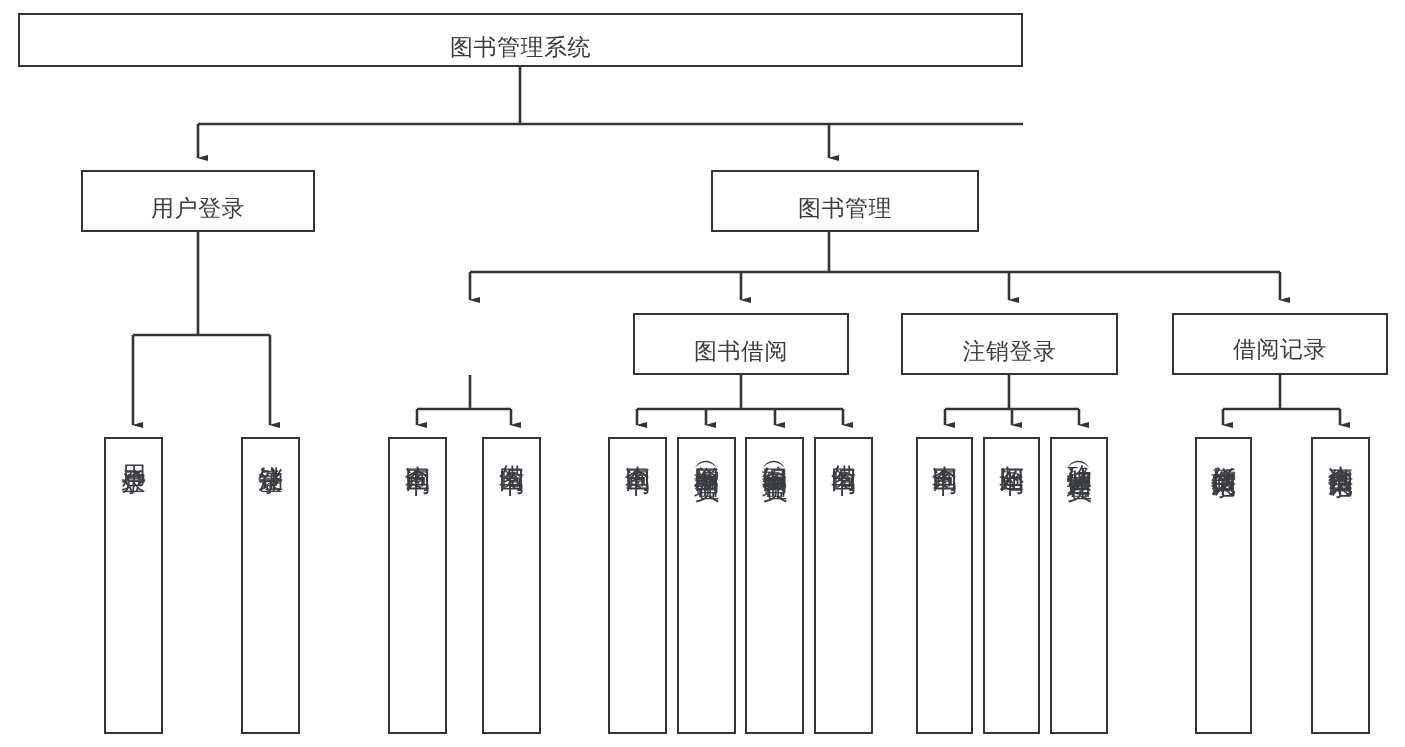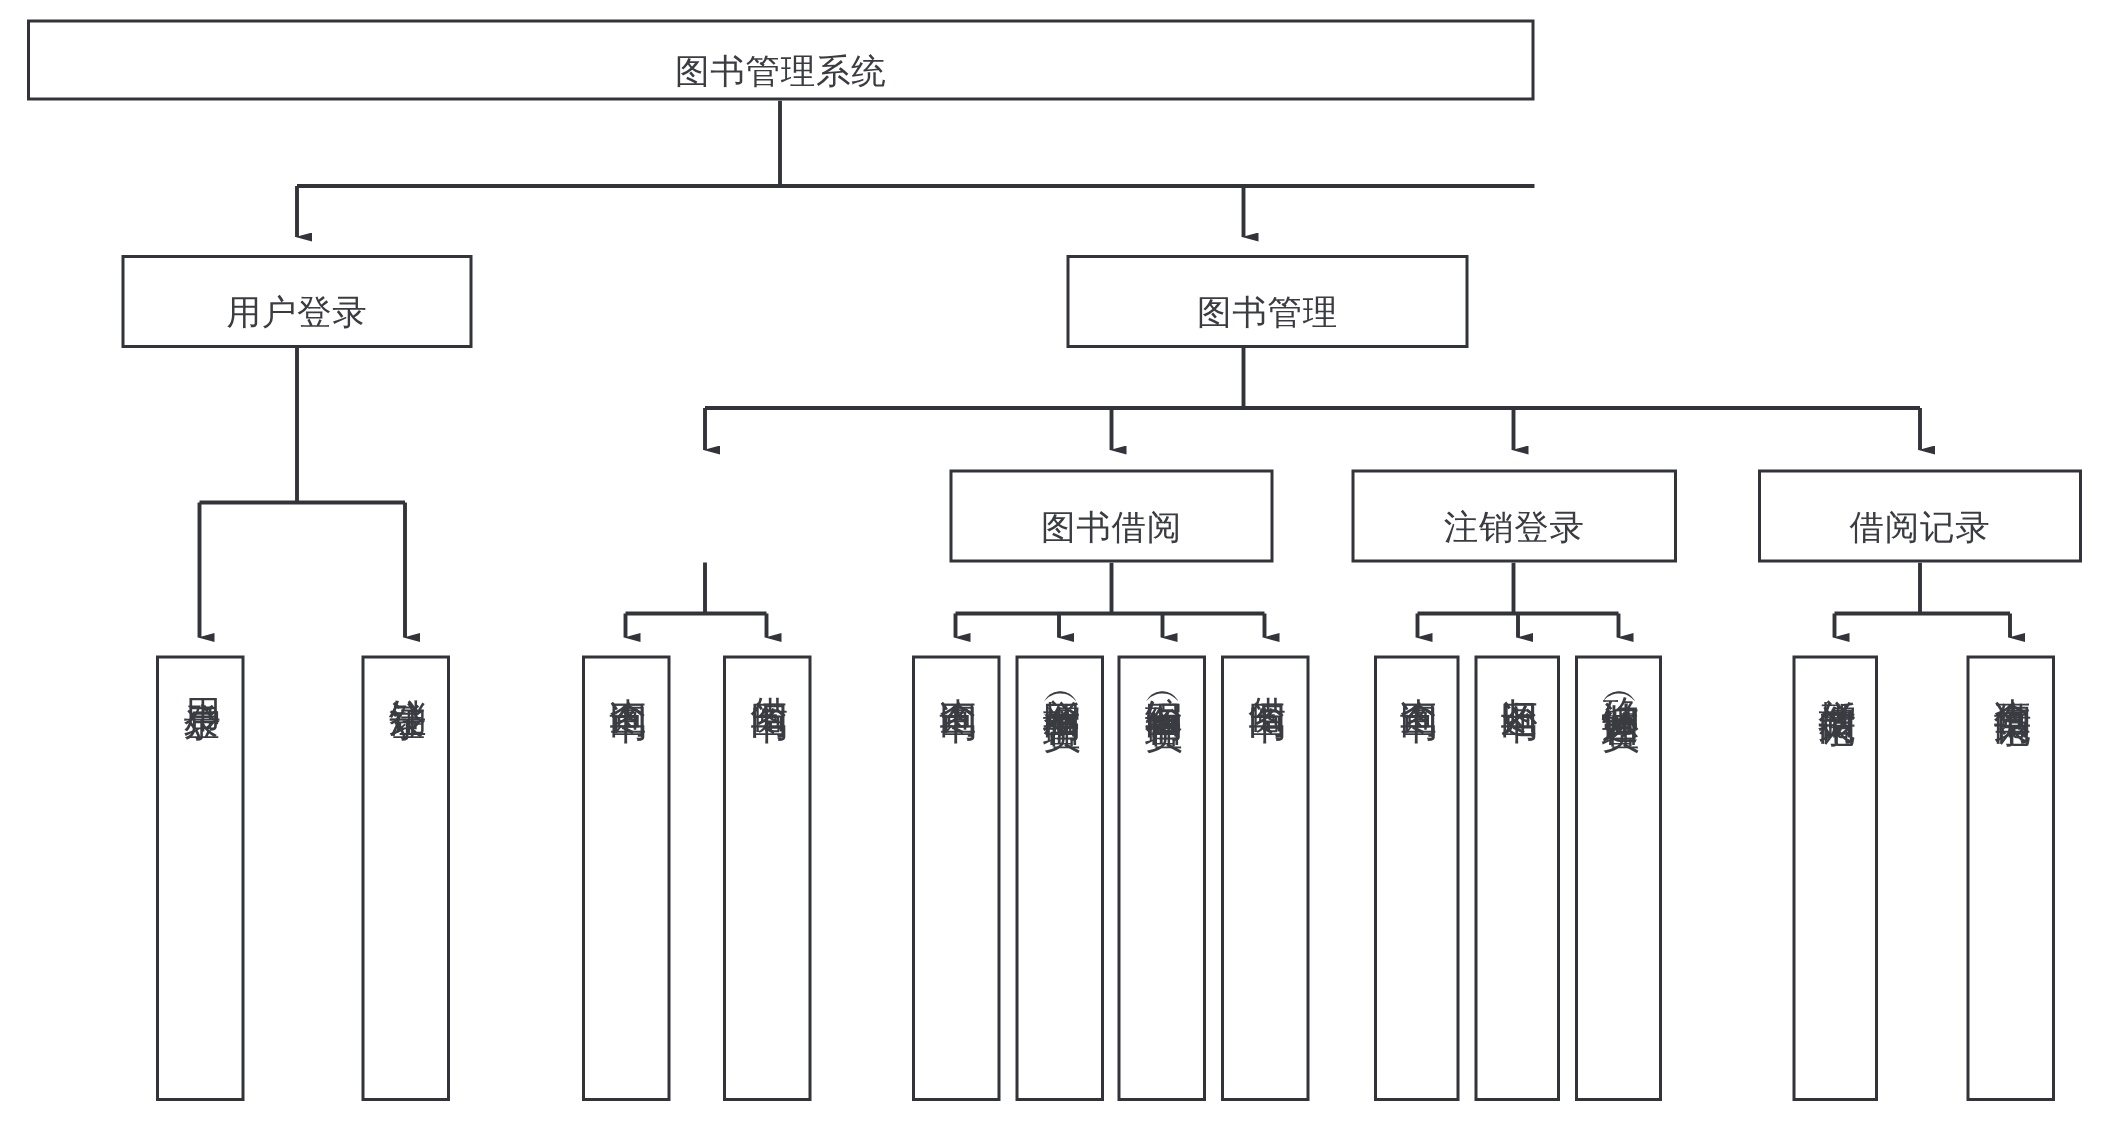--- a/index.html
+++ b/index.html
@@ -135,21 +135,21 @@
   <div class="node horiz" style="left:711px;top:170px;width:268px;height:62px;">
     <span class="label">图书管理</span>
   </div>
 
   <div class="node horiz" style="left:633px;top:313px;width:216px;height:62px;font-family:Liberation Serif, serif;">
     <span class="label">图书借阅</span>
   </div>
   <div class="node horiz" style="left:901px;top:313px;width:217px;height:62px;">
     <span class="label">注销登录</span>
   </div>
-  <div class="node horiz" style="left:1172px;top:313px;width:216px;height:62px;">
+  <div class="node horiz" style="left:1172px;top:313px;width:216px;height:62px;font-family:Liberation Mono, monospace;">
     <span class="label">借阅记录</span>
   </div>
 
   <div class="node vert" style="left:104px;top:437px;width:59px;height:297px;">
     <span class="label">用户登录</span>
   </div>
   <div class="node vert" style="left:241px;top:437px;width:59px;height:297px;">
     <span class="label">注销登录</span>
   </div>
   <div class="node vert" style="left:388px;top:437px;width:59px;height:297px;">

